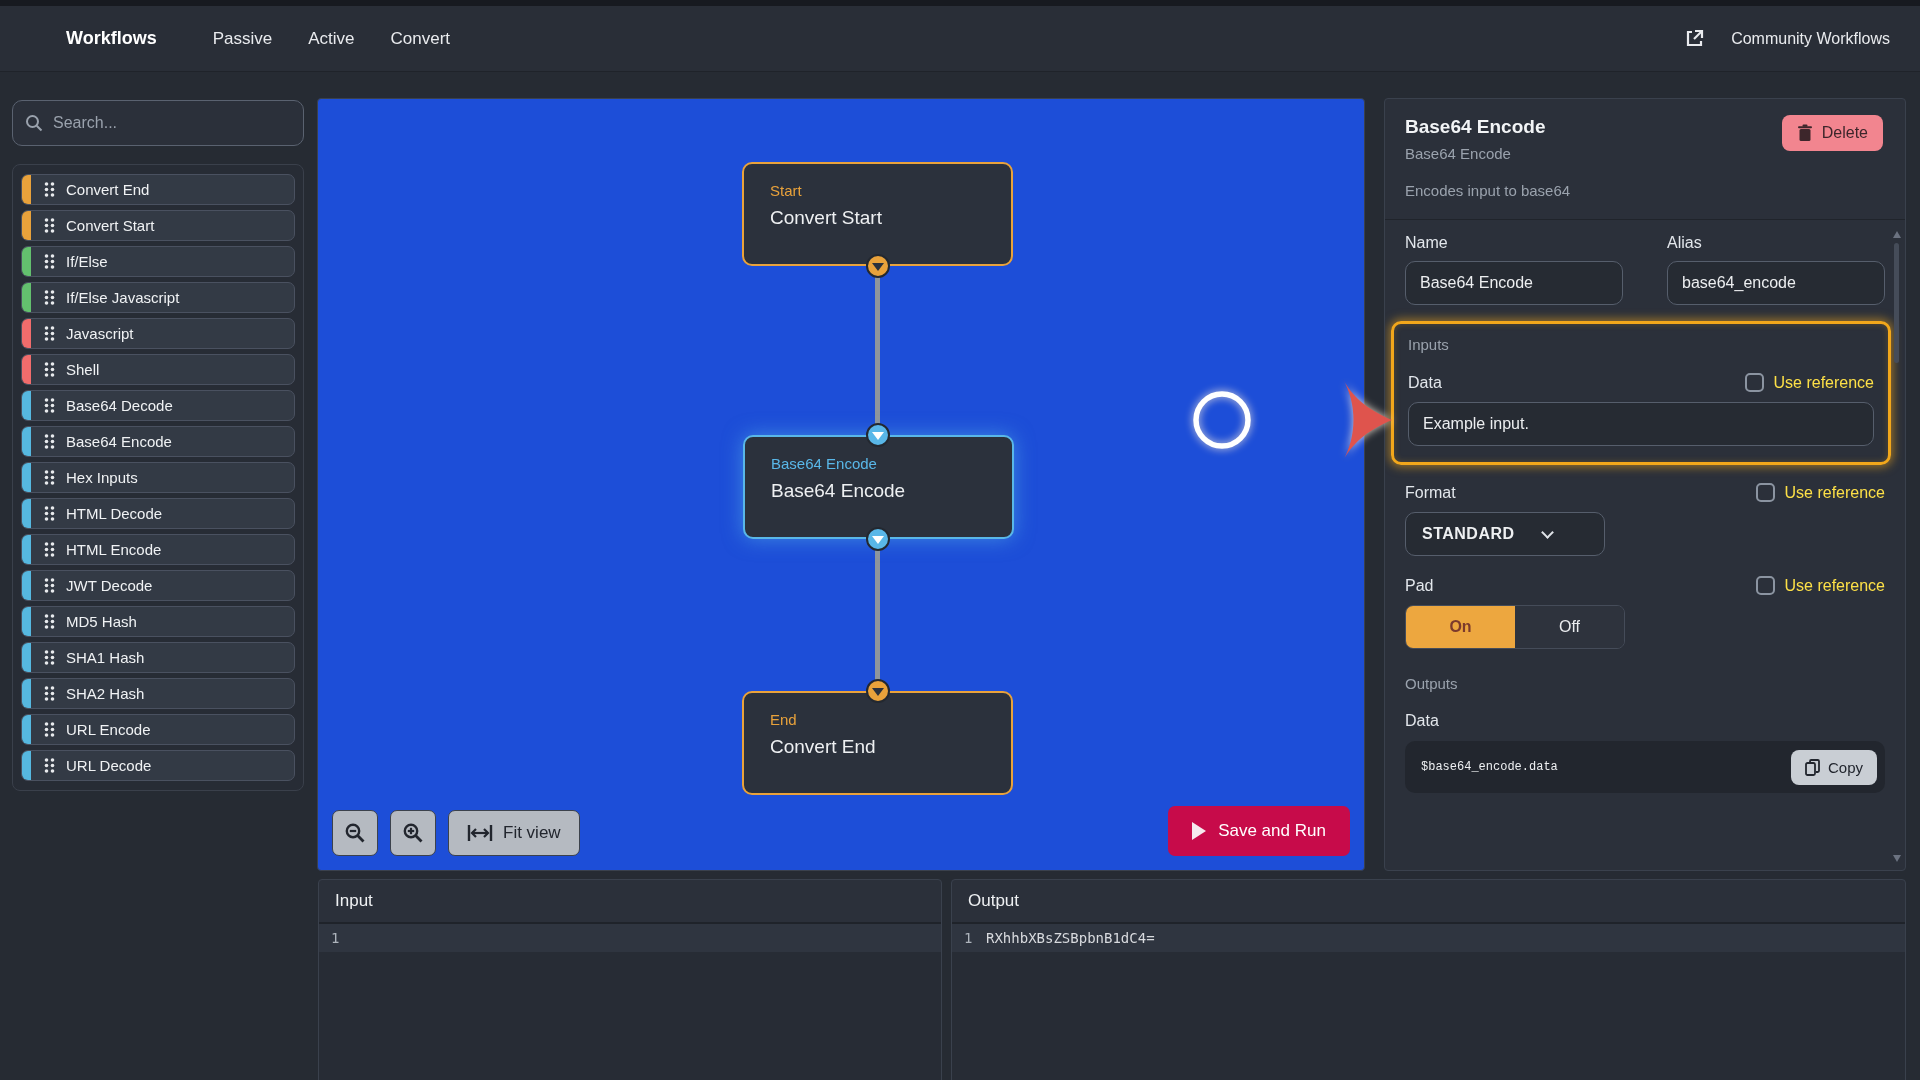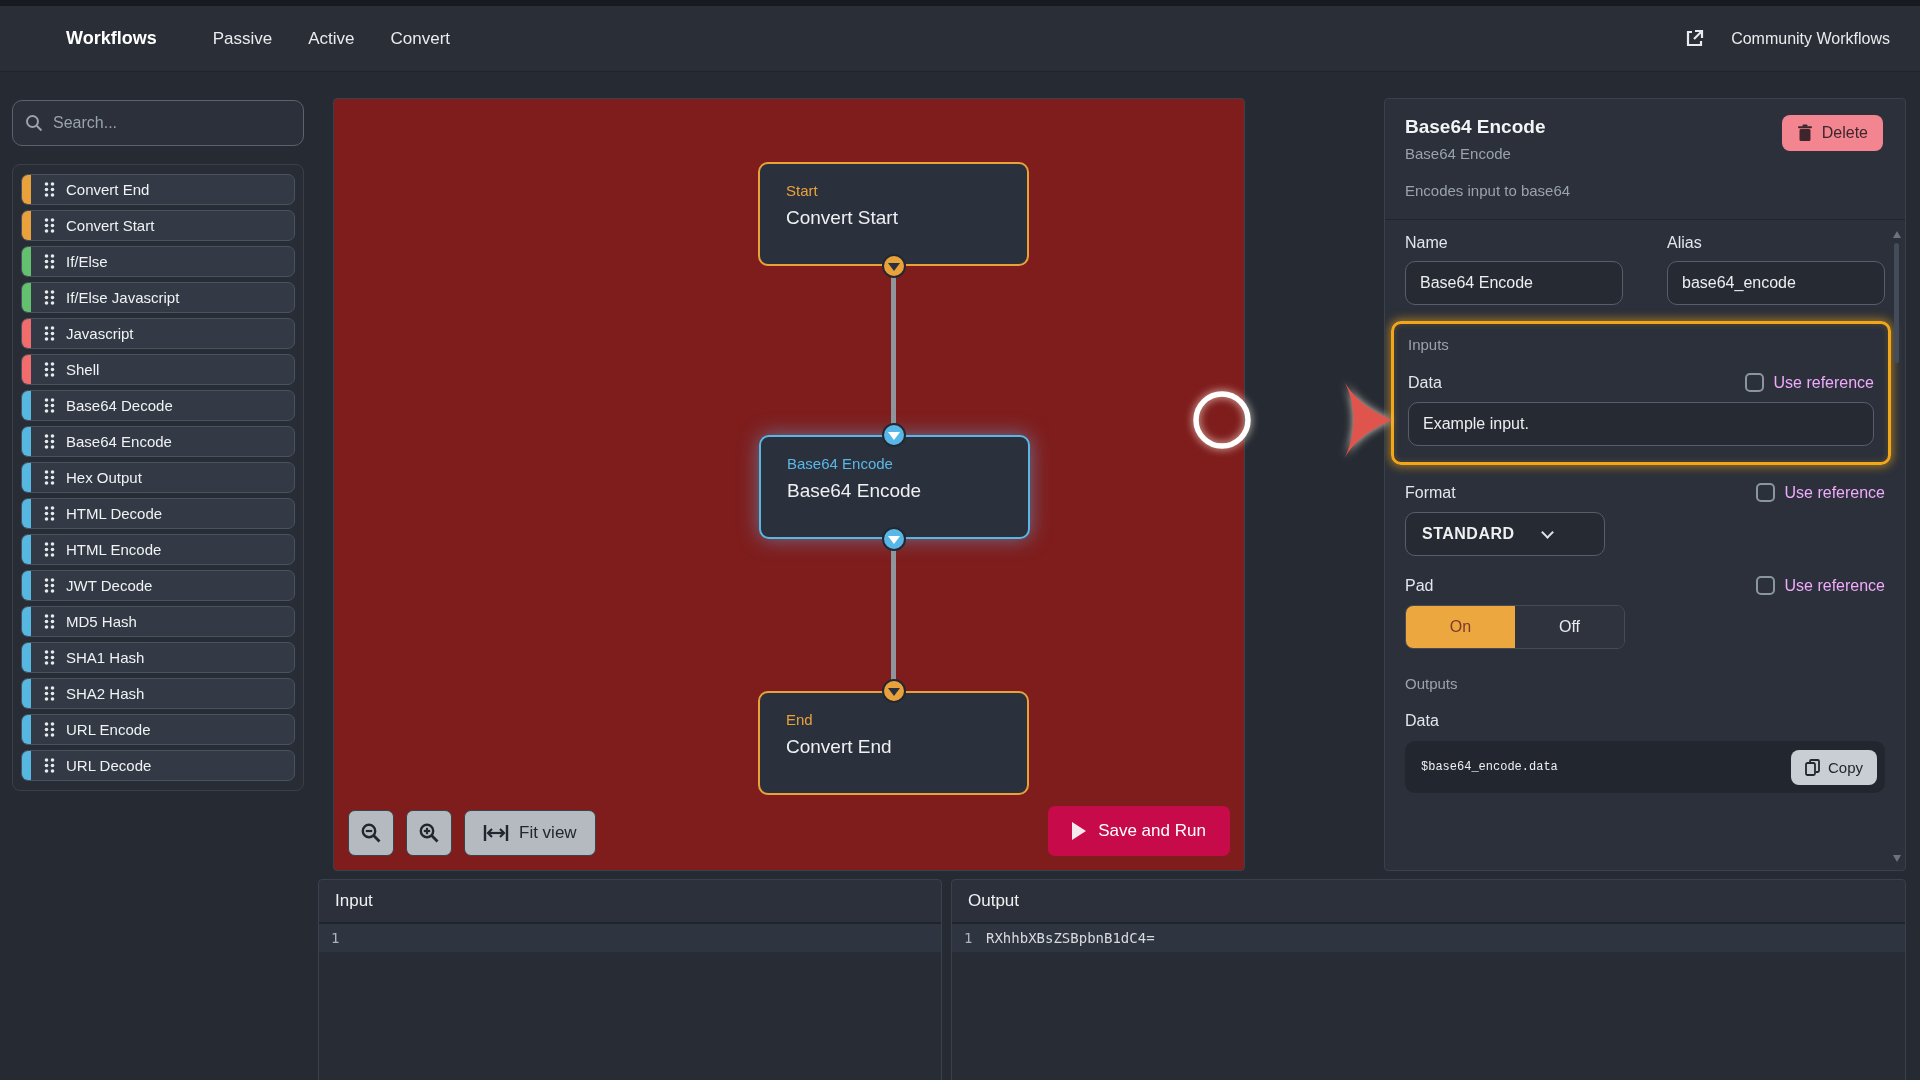--- a/index.html
+++ b/index.html
@@ -35,22 +35,22 @@
   .searchbox input::placeholder{color:#9aa2ad;}
   .nodelist{border:1px solid #3a404b;border-radius:8px;padding:9px 8px;background:#272c35;}
   .side-item{display:flex;align-items:center;height:31px;background:#333a45;border:1px solid #4a5160;
     border-radius:7px;margin-bottom:5px;overflow:hidden;cursor:grab;}
   .side-item:last-child{margin-bottom:0;}
   .accent{width:9px;align-self:stretch;flex:0 0 9px;}
   .grip{margin:0 10px 0 12px;display:flex;align-items:center;}
   .item-label{font-size:15px;color:#f0f2f4;}
 
   
-  .canvas{position:absolute;left:317px;top:98px;width:912px;height:773px;background:#7f1d1d;
-    border:1px solid var(--panel-border);border-radius:4px;margin-left:16px;}
+  .canvas{position:absolute;left:317px;top:98px;width:1048px;height:773px;background:#1d4ed8;
+    border:1px solid var(--panel-border);border-radius:4px;}
   .edge{position:absolute;width:5px;background:#8f959c;border-radius:3px;}
   .node{position:absolute;width:271px;height:104px;background:#2b313c;border-radius:10px;
     padding:18px 0 0 26px;cursor:pointer;}
   .node .node-kind{font-size:15px;margin-bottom:8px;}
   .node .node-title{font-size:19px;color:#eef0f2;}
   .node.orange{border:2px solid var(--accent-orange);}
   .node.orange .node-kind{color:var(--accent-orange);}
   .node.blue{border:2px solid var(--accent-blue);box-shadow:0 0 20px rgba(89,183,232,.55);}
   .node.blue .node-kind{color:var(--accent-blue);}
   .connector{position:absolute;width:24px;height:24px;border-radius:50%;
@@ -93,30 +93,30 @@
     border-radius:10px;padding:0 14px;color:#eceef0;font-size:16px;outline:none;
     font-family:"Liberation Sans",sans-serif;}
   .highlight-box{margin:16px -6px 0 -14px;border:3px solid var(--highlight-orange);border-radius:10px;
     box-shadow:0 0 10px 2px rgba(242,167,27,.55), inset 0 0 6px rgba(242,167,27,.25);
     padding:12px 14px 16px 14px;}
   .sec-label{font-size:15px;color:var(--muted);}
   .lbl-row{display:flex;align-items:center;justify-content:space-between;margin-top:20px;margin-bottom:10px;}
   .lbl-row .f-label{margin-bottom:0;}
   .useref{display:flex;align-items:center;gap:10px;cursor:pointer;}
   .checkbox{width:19px;height:19px;border:2px solid #8b94a1;border-radius:5px;background:#2b303a;}
-  .useref span{font-size:16px;color:#f0abfc;}
+  .useref span{font-size:16px;color:#fde047;}
   .select{width:200px;height:44px;background:var(--field-bg);border:1px solid var(--field-border);
     border-radius:10px;display:flex;align-items:center;padding:0 16px;cursor:pointer;}
   .select b{font-size:16px;letter-spacing:.5px;color:#eef0f2;}
   .chev{width:9px;height:9px;border-right:2px solid #dfe3e8;border-bottom:2px solid #dfe3e8;
     transform:rotate(45deg);margin-left:28px;margin-top:-4px;}
   .toggle{display:inline-flex;border:1px solid #454c59;border-radius:8px;overflow:hidden;}
   .toggle .seg{width:109px;height:42px;display:flex;align-items:center;justify-content:center;
     font-size:16px;cursor:pointer;}
-  .seg.on{background:#eda73f;color:#7c3a2c;}
+  .seg.on{background:#eda73f;color:#7c3a2c;font-weight:bold;}
   .seg.off{background:#2e333d;color:#e9ebee;}
   .out-box{margin-top:11px;height:52px;background:#22262e;border-radius:10px;display:flex;
     align-items:center;padding:0 8px 0 16px;}
   .out-box code{font-size:12px;color:#eef0f2;font-family:Liberation Mono, monospace;}
   .copy-btn{margin-left:auto;background:#c9ced4;border-radius:8px;padding:9px 14px;display:flex;
     align-items:center;gap:8px;cursor:pointer;}
   .copy-btn span{color:#22262e;font-size:15px;}
   .vscroll{position:absolute;right:3px;top:132px;bottom:8px;width:10px;}
   .varrow{position:absolute;left:1px;width:0;height:0;border-left:4px solid transparent;border-right:4px solid transparent;cursor:pointer;}
   .varrow.up{top:0;border-bottom:7px solid #6b7280;}
@@ -309,21 +309,21 @@
         <g fill="#e8eaed">
           <circle cx="3.5" cy="3" r="1.8"></circle>
               <circle cx="9.5" cy="3" r="1.8"></circle>
           <circle cx="3.5" cy="8.5" r="1.8"></circle>
               <circle cx="9.5" cy="8.5" r="1.8"></circle>
           <circle cx="3.5" cy="14" r="1.8"></circle>
               <circle cx="9.5" cy="14" r="1.8"></circle>
         </g>
       </svg>
     </span>
-    <span class="item-label">Hex Output</span>
+    <span class="item-label">Hex Inputs</span>
   </div>
 
   <div class="side-item">
     <div class="accent" style="background: rgb(86, 184, 224);"></div>
     <span class="grip">
       <svg width="13" height="17" viewBox="0 0 13 17">
         <g fill="#e8eaed">
           <circle cx="3.5" cy="3" r="1.8"></circle>
               <circle cx="9.5" cy="3" r="1.8"></circle>
           <circle cx="3.5" cy="8.5" r="1.8"></circle>

